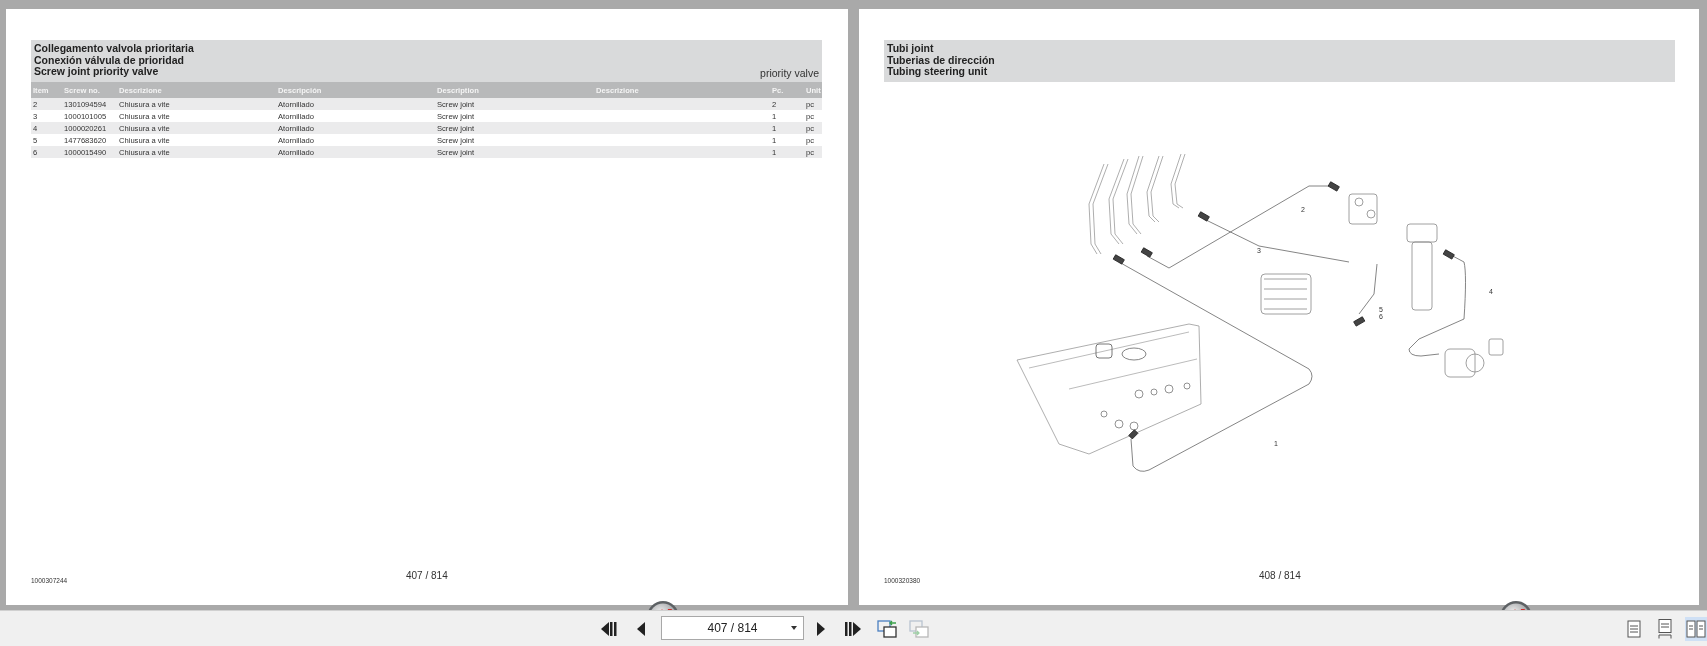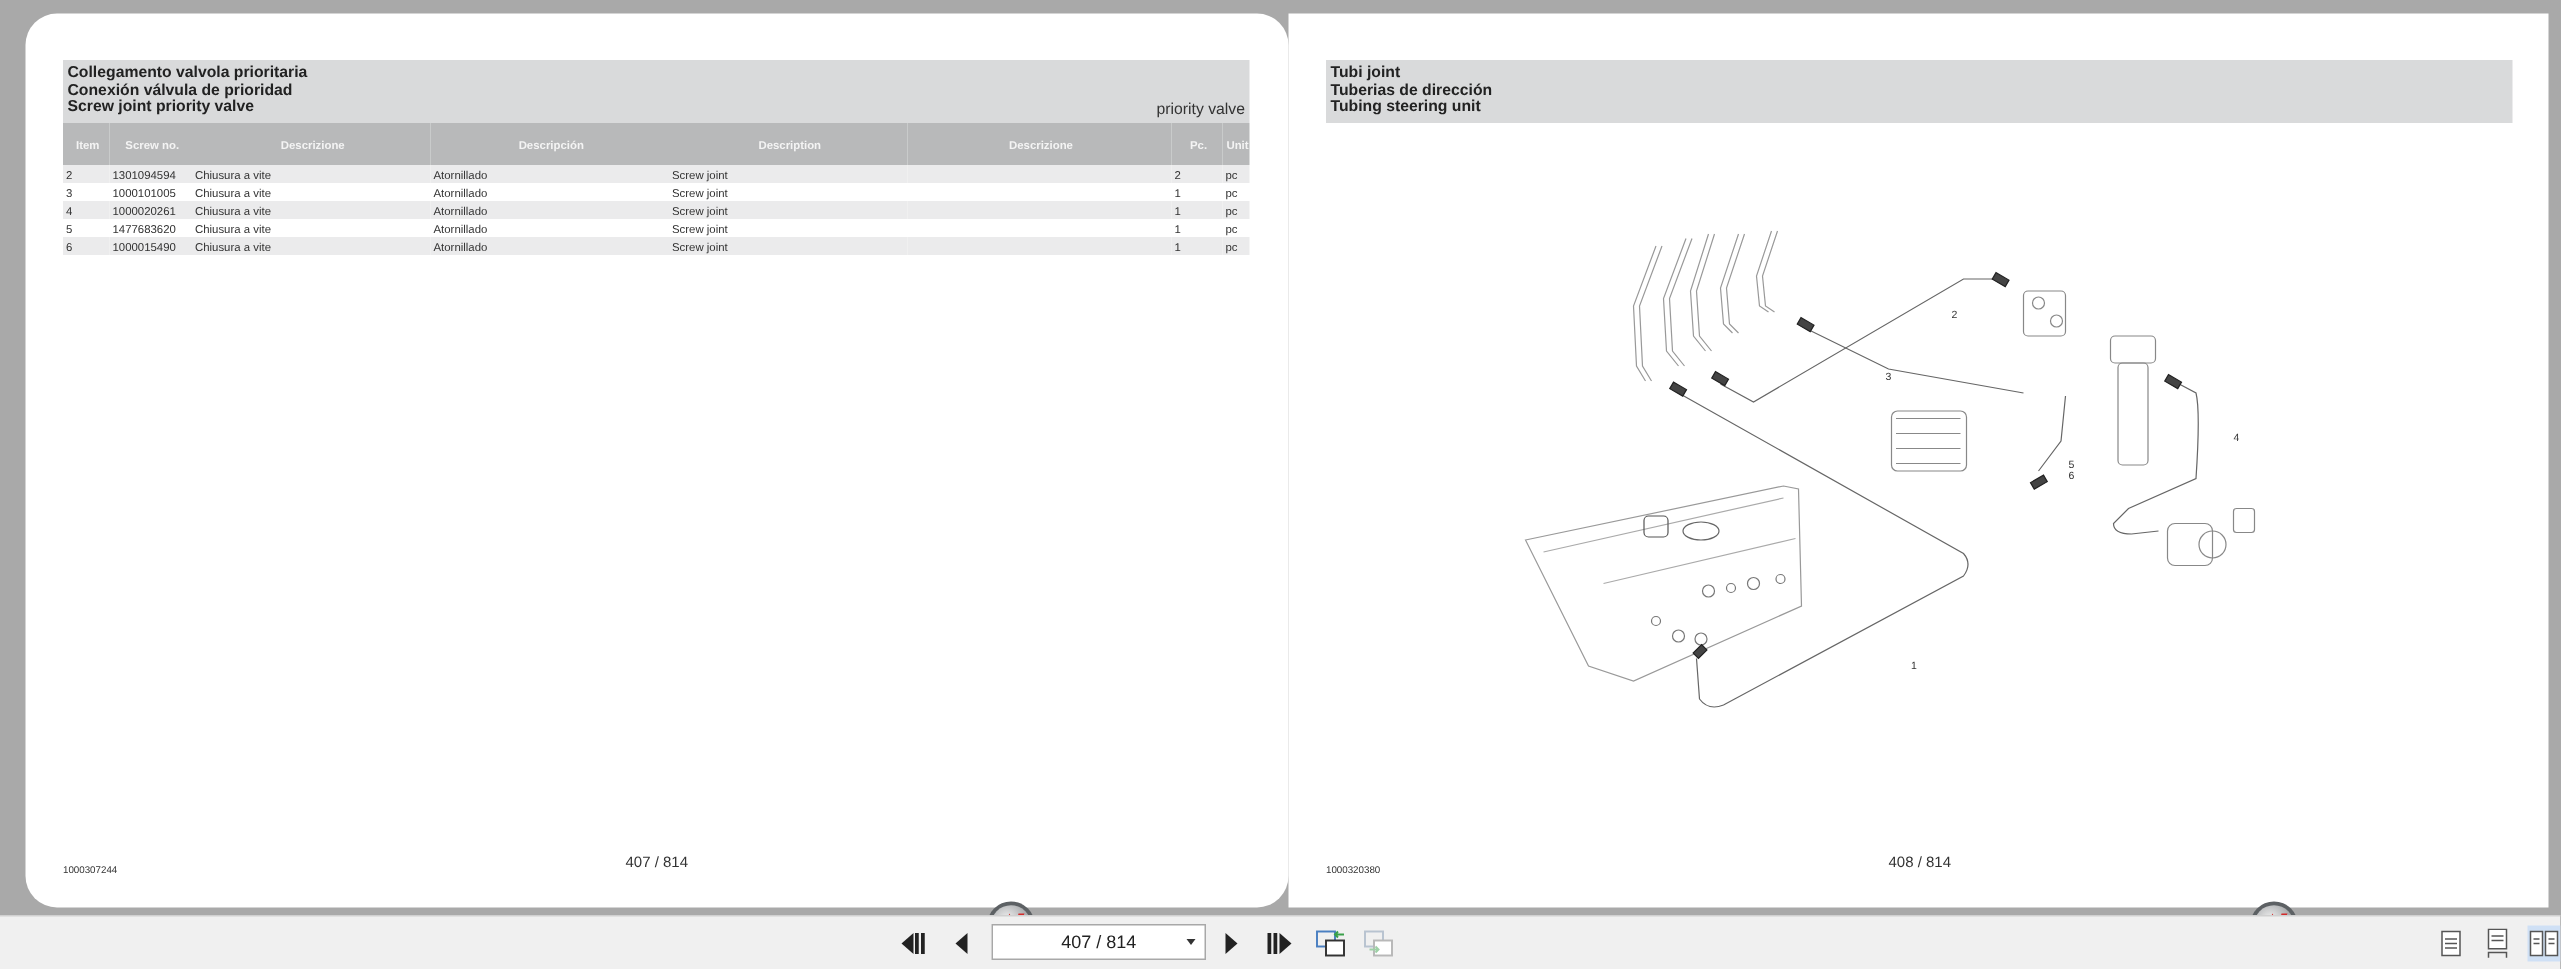--- a/index.html
+++ b/index.html
@@ -1,25 +1,25 @@
 <!DOCTYPE html>
 <html><head>
 <meta charset="utf-8">
 <style>
   html, body { margin:0; padding:0; }
   body { width:1707px; height:646px; background:#a9a9a9; position:relative; overflow:hidden; font-family:"Liberation Sans", sans-serif; color:#222; }
   .page { position:absolute; top:9px; height:596px; background:#fff; }
-  #page1 { left:17px; width:842px;border-radius:21px; }
+  #page1 { left:6px; width:842px; }
   #page2 { left:859px; width:840px; }
   .hdr { position:absolute; background:#d9dadb; }
   .hdr .t { font-weight:bold; font-size:10.5px; line-height:11.5px; color:#222; }
   .hdr-title-wrap { position:absolute; left:3px; top:3px; }
   .hdr-right { position:absolute; right:3px; bottom:3px; font-size:10.5px; color:#333;padding-left:32px; }
   table.parts { position:absolute; border-collapse:collapse; font-size:7.6px; }
-  table.parts th { background:#b8b9ba; color:#f4f4f4; font-weight:bold; text-align:center; height:28px; padding:0 0 0 2px; font-size:7.6px; }
+  table.parts th { background:#b8b9ba; color:#f4f4f4; font-weight:bold; text-align:left; height:16px; padding:0 0 0 2px; font-size:7.6px; }
   table.parts td { height:12px; padding:0 0 0 2px; color:#333; }
   table.parts tr:nth-child(odd) td { background:#ebebec; }
   table.parts tr:nth-child(even) td { background:#ffffff; }
   .doc-no { position:absolute; font-size:6.5px; color:#333; }
   .pg-no { position:absolute; font-size:10px; color:#333; }
   .logo { position:absolute; display:flex; align-items:flex-end;margin-top:48px; }
   .logo .word { font-weight:bold; font-size:17px; color:#4d5154; letter-spacing:0.3px; margin-left:22px; font-family:"DejaVu Sans", sans-serif; }
   .diagram { position:absolute; left:150px; top:135px; width:540px; height:360px; }
   .toolbar { position:absolute; left:0; top:610px; width:1707px; height:36px; background:#f0f0f0; border-top:1px solid #d0d0d0; }
   .tb-btn { position:absolute; top:8px; width:20px; height:20px; display:flex; align-items:center; justify-content:center; cursor:pointer; }

